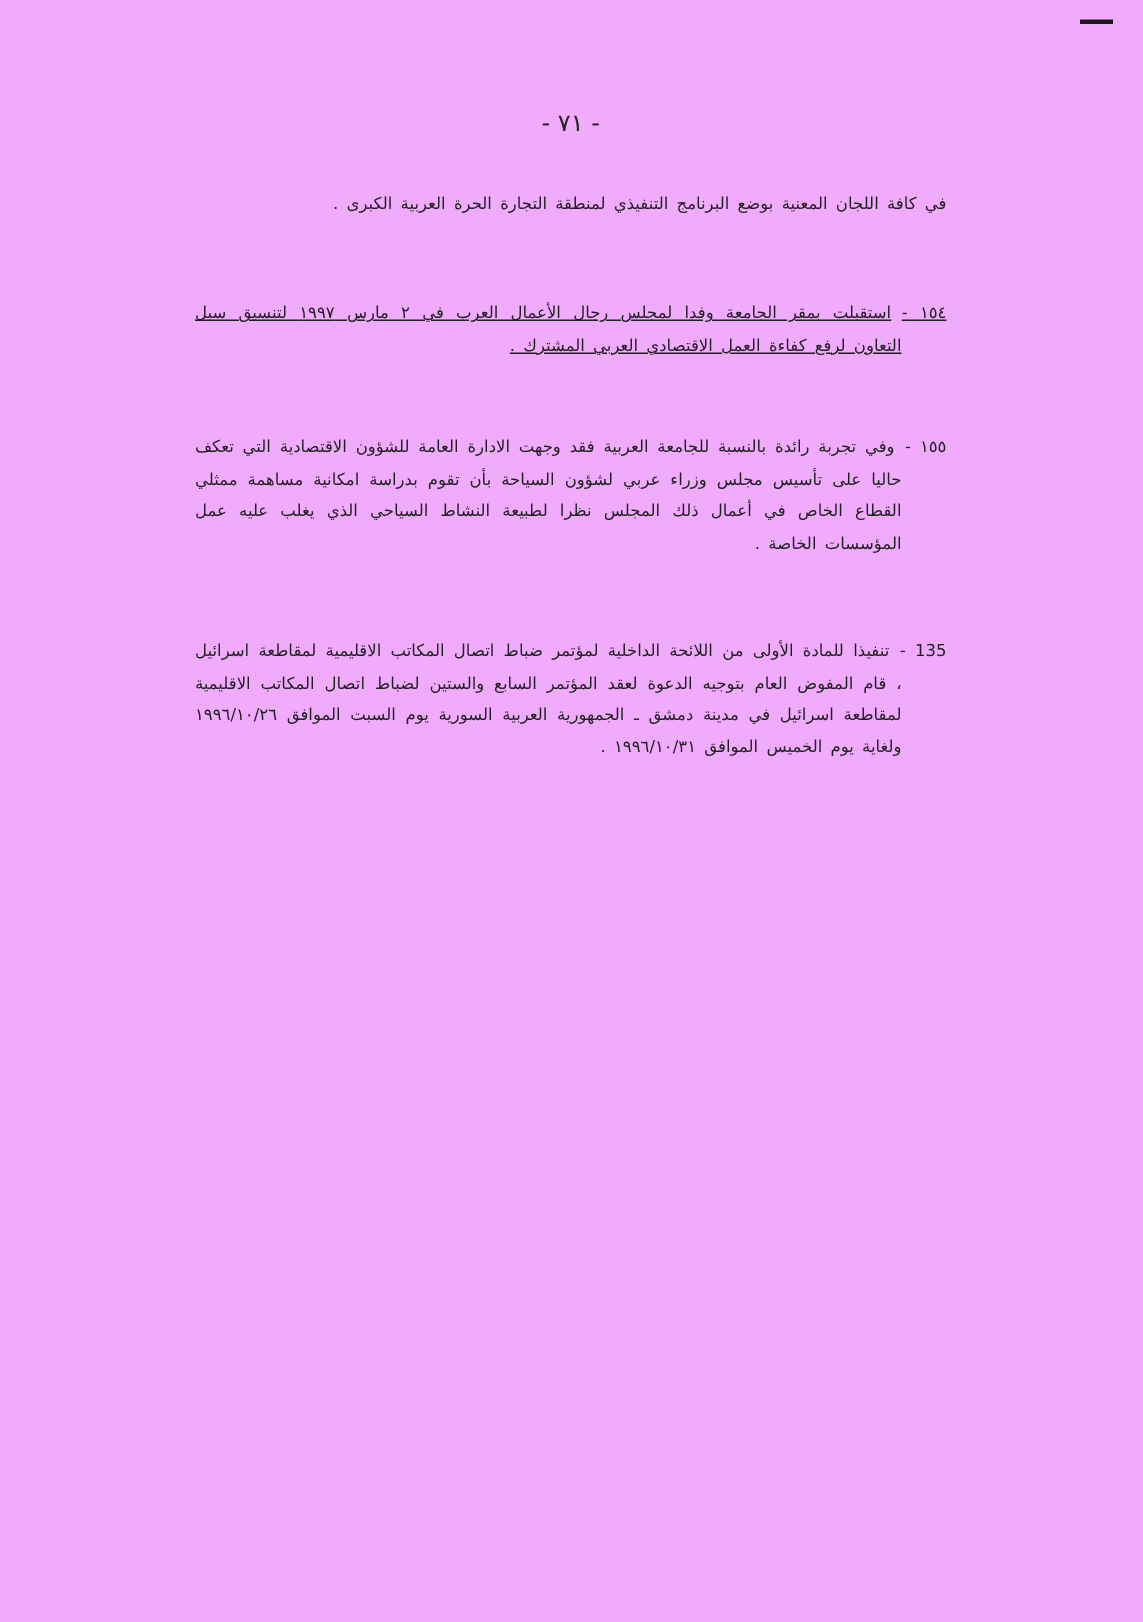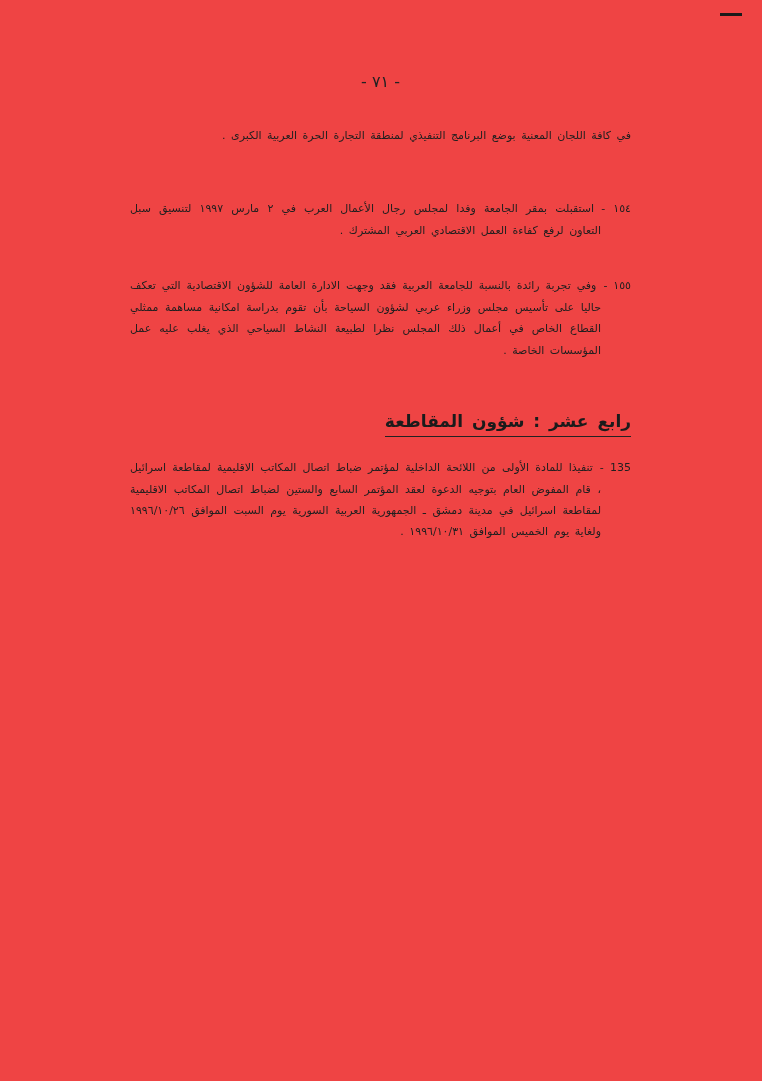--- a/index.html
+++ b/index.html
@@ -5,21 +5,21 @@
   html, body {
     margin: 0;
     padding: 0;
     background: #ffffff;
     font-family: "DejaVu Sans", sans-serif;
   }
   .page {
     position: relative;
     width: 762px;
     height: 1081px;
-    background: #ef4444;
+    background: #f0abfc;
     color: #1b1b1b;
     overflow: hidden;
     box-sizing: border-box;
   }
   .corner-mark {
     position: absolute;
     top: 13px;
     right: 20px;
     width: 22px;
     height: 3px;
@@ -49,21 +49,21 @@
   }
   .para.numbered {
     padding-right: 30px;
     text-indent: -30px;
   }
   .pnum {
     margin-left: 7px;
     white-space: nowrap;
   }
   .para.continuation { margin-bottom: 52px; }
-  .para.item-154 { margin-bottom: 34px; }
+  .para.item-154 { margin-bottom: 46px; text-decoration: underline; }
   .para.item-155 { margin-bottom: 50px; margin-top: 12px; }
   .heading-wrap { margin-bottom: 20px; }
   .section-heading {
     display: inline-block;
     font-size: 17px;
     font-weight: bold;
     padding-bottom: 5px;
     border-bottom: 1.5px solid #222;
     word-spacing: 3px;
   }
@@ -84,22 +84,19 @@
     </div>
 
     <div class="para numbered item-154">
       <span class="pnum">١٥٤ -</span><span>استقبلت بمقر الجامعة وفدا لمجلس رجال الأعمال العرب في ٢ مارس ١٩٩٧ لتنسيق سبل التعاون لرفع كفاءة العمل الاقتصادي العربي المشترك .</span>
     </div>
 
     <div class="para numbered item-155">
       <span class="pnum">١٥٥ -</span><span>وفي تجربة رائدة بالنسبة للجامعة العربية فقد وجهت الادارة العامة للشؤون الاقتصادية التي تعكف حاليا على تأسيس مجلس وزراء عربي لشؤون السياحة بأن تقوم بدراسة امكانية مساهمة ممثلي القطاع الخاص في أعمال ذلك المجلس نظرا لطبيعة النشاط السياحي الذي يغلب عليه عمل المؤسسات الخاصة .</span>
     </div>
 
-    <div class="heading-wrap">
-      <span class="section-heading">رابع عشر : شؤون المقاطعة</span>
-    </div>
 
     <div class="para numbered">
       <span class="pnum">135 -</span><span>تنفيذا للمادة الأولى من اللائحة الداخلية لمؤتمر ضباط اتصال المكاتب الاقليمية لمقاطعة اسرائيل ، قام المفوض العام بتوجيه الدعوة لعقد المؤتمر السابع والستين لضباط اتصال المكاتب الاقليمية لمقاطعة اسرائيل في مدينة دمشق ـ الجمهورية العربية السورية يوم السبت الموافق ١٩٩٦/١٠/٢٦ ولغاية يوم الخميس الموافق ١٩٩٦/١٠/٣١ .</span>
     </div>
 
   </div>
 </div>
 
 </body></html>

